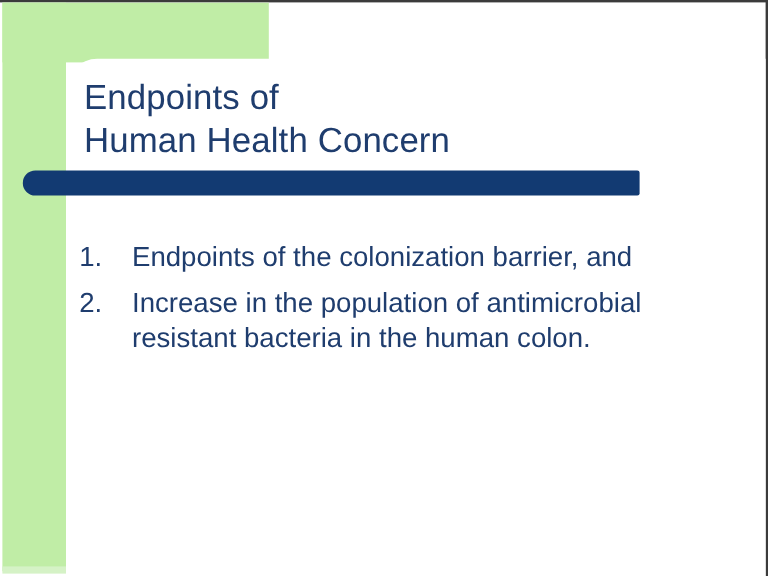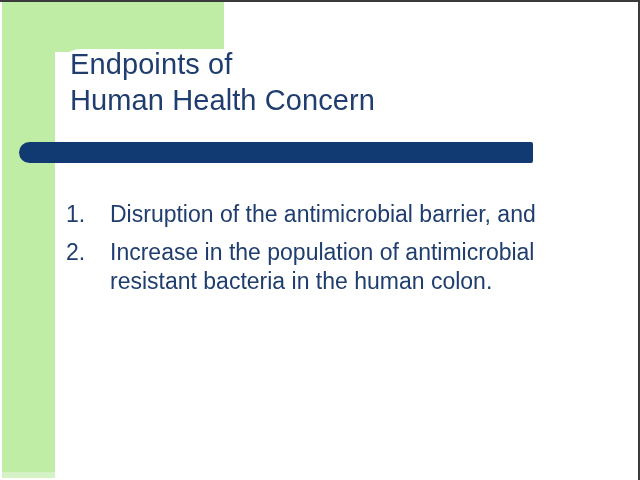--- a/index.html
+++ b/index.html
@@ -53,21 +53,21 @@
     width: 585px;
     height: 433px;
     background: #ffffff;
     border-top-left-radius: 26px;
   }
 
   
   .title {
     position: absolute;
     left: 70px;
-    top: 44px;
+    top: 62px;
     width: 540px;
     color: #1f3d6e;
     font-size: 29px;
     line-height: 36px;
     font-weight: normal;
     letter-spacing: 0.1px;
     white-space: pre-line;
   }
 
   
@@ -121,21 +121,21 @@
 
   <div class="title">Endpoints of
 Human Health Concern</div>
 
   <div class="rule-bar"></div>
 
   <div class="body-list">
 
     <div class="list-item">
       <span class="list-marker">1.</span>
-      <span class="list-text">Disruption of the antimicrobial barrier, and</span>
+      <span class="list-text">Endpoints of the colonization barrier, and</span>
     </div>
 
     <div class="list-item">
       <span class="list-marker">2.</span>
       <span class="list-text">Increase in the population of antimicrobial resistant bacteria in the human colon.</span>
     </div>
 
   </div>
 
 </div>

